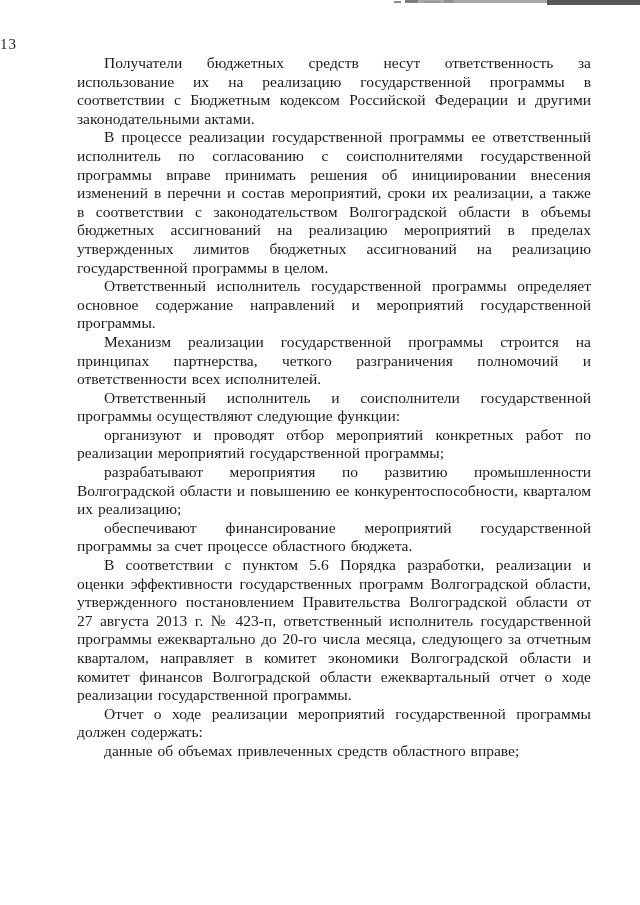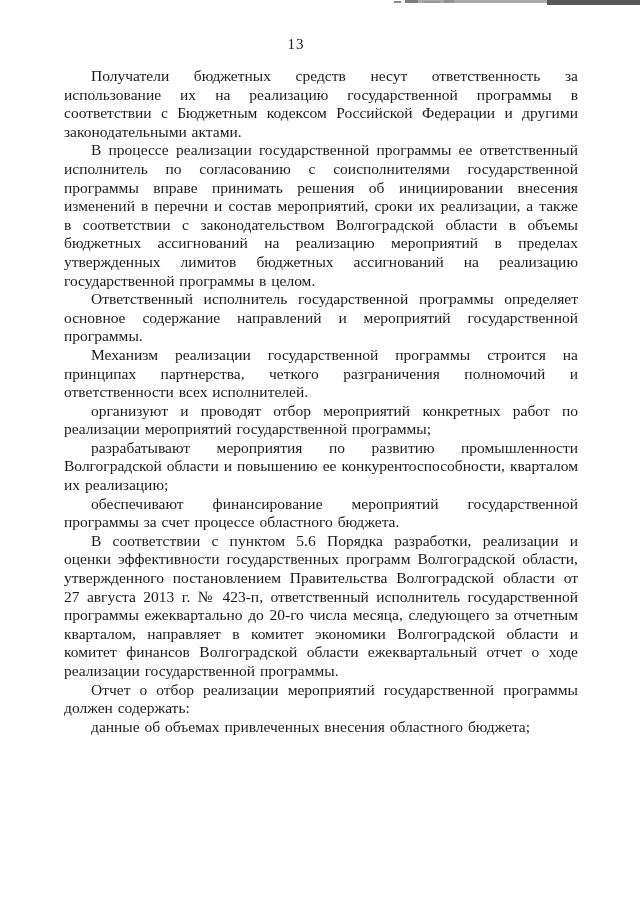--- a/index.html
+++ b/index.html
@@ -33,33 +33,31 @@
   .speck1 { top: 1px; left: 394px; width: 7px; height: 2px; }
   .speck2 { top: 0;   left: 405px; width: 13px; height: 3px; background: #7d7d7d; }
   .speck3 { top: 1px; left: 424px; width: 16px; height: 2px; background: #979797; }
   .speck4 { top: 0;   left: 444px; width: 10px; height: 3px; background: #909090; }
 
   .page-number {
     position: absolute;
     top: 36px;
     left: 0;
     width: 592px;
-    text-align: center;
     font-size: 15px;
     letter-spacing: 1px;
   }
   .doc-body {
     position: absolute;
     top: 54px;
-    left: 64px;
+    left: 77px;
     width: 514px;
     font-size: 15.5px;
     line-height: 18.6px;
     text-align: justify;
-    margin-top: 13px;
   }
   .doc-body p {
     margin: 0;
     padding: 0;
     text-indent: 27px;
     word-spacing: 1px;
   }
 </style>
 </head>
 <body>
@@ -73,21 +71,22 @@
   <div class="artifact-speck speck3"></div>
   <div class="artifact-speck speck4"></div>
 
   <div class="page-number">13</div>
 
   <div class="doc-body">
     <p>Получатели бюджетных средств несут ответственность за использование их на реализацию государственной программы в соответствии с Бюджетным кодексом Российской Федерации и другими законодательными актами.</p>
     <p>В процессе реализации государственной программы ее ответственный исполнитель по согласованию с соисполнителями государственной программы вправе принимать решения об инициировании внесения изменений в перечни и состав мероприятий, сроки их реализации, а также в соответствии с законодательством Волгоградской области в объемы бюджетных ассигнований на реализацию мероприятий в пределах утвержденных лимитов бюджетных ассигнований на реализацию государственной программы в целом.</p>
     <p>Ответственный исполнитель государственной программы определяет основное содержание направлений и мероприятий государственной программы.</p>
     <p>Механизм реализации государственной программы строится на принципах партнерства, четкого разграничения полномочий и ответственности всех исполнителей.</p>
+    <p>Ответственный исполнитель и соисполнители государственной программы осуществляют следующие функции:</p>
     <p>организуют и проводят отбор мероприятий конкретных работ по реализации мероприятий государственной программы;</p>
     <p>разрабатывают мероприятия по развитию промышленности Волгоградской области и повышению ее конкурентоспособности, кварталом их реализацию;</p>
     <p>обеспечивают финансирование мероприятий государственной программы за счет процессе областного бюджета.</p>
     <p>В соответствии с пунктом 5.6 Порядка разработки, реализации и оценки эффективности государственных программ Волгоградской области, утвержденного постановлением Правительства Волгоградской области от 27 августа 2013 г. № 423-п, ответственный исполнитель государственной программы ежеквартально до 20-го числа месяца, следующего за отчетным кварталом, направляет в комитет экономики Волгоградской области и комитет финансов Волгоградской области ежеквартальный отчет о ходе реализации государственной программы.</p>
-    <p>Отчет о отбор реализации мероприятий государственной программы должен содержать:</p>
-    <p>данные об объемах привлеченных внесения областного бюджета;</p>
+    <p>Отчет о ходе реализации мероприятий государственной программы должен содержать:</p>
+    <p>данные об объемах привлеченных средств областного вправе;</p>
   </div>
 
 </div>
 
 </body></html>

